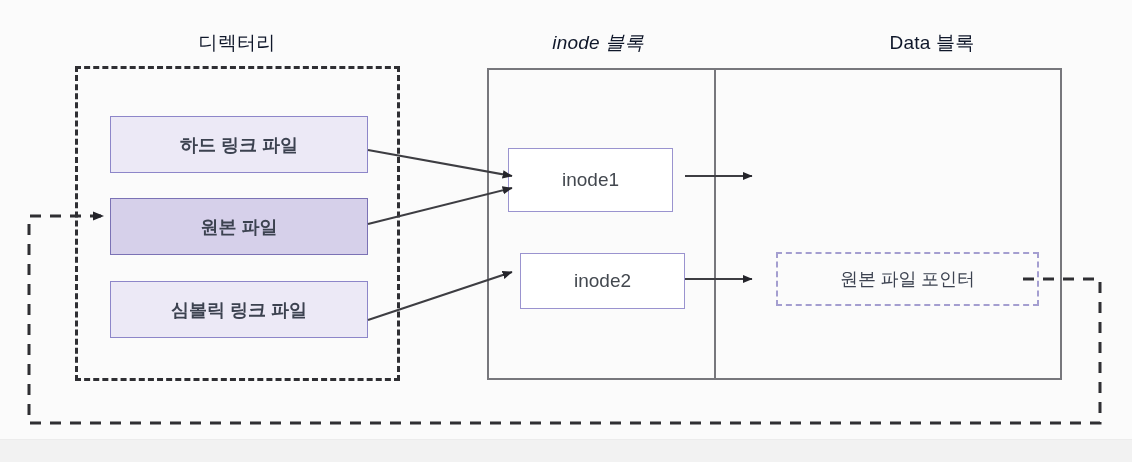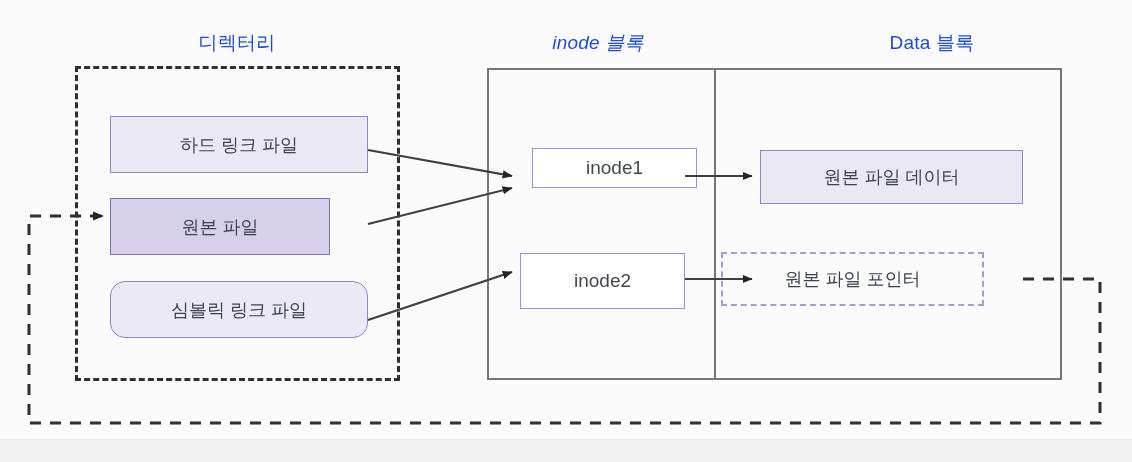--- a/index.html
+++ b/index.html
@@ -25,39 +25,40 @@
   }
   .svg-layer {
     position: absolute;
     left: 0; top: 0;
     width: 1132px;
     height: 462px;
     pointer-events: none;
   }
   .col-title {
     position: absolute;
-    color: #1d4ed8;
+    color: #0f172a;
     font-size: 19px;
     letter-spacing: .2px;
     white-space: nowrap;
     transform: translateX(-50%);
   }
   .node {
     position: absolute;
     box-sizing: border-box;
     display: flex;
     align-items: center;
     justify-content: center;
     font-size: 18px;
     color: #3c4250;
     white-space: nowrap;
   }
   .node.dir-box {
     background: #ece9f6;
     border: 1px solid #8d86c9;
+    font-weight: bold;
   }
   .node.dir-box.emphasis {
     background: #d6d0ea;
     border: 1px solid #7b72b5;
   }
   .node.inode-box {
     background: #ffffff;
     border: 1px solid #9a93cf;
     font-size: 19px;
     color: #43484f;
@@ -98,38 +99,35 @@
   <div class="col-title" style="left:888px; top:30px;margin-left:44px;">Data 블록</div>
 
   <div class="dir-dashed" style="left:75px; top:66px; width:325px; height:315px;"></div>
 
   <div class="container-rect" style="left:487px; top:68px; width:575px; height:312px;"></div>
   <div class="divider-line" style="left:714px; top:68px; height:312px;"></div>
 
   <div class="node dir-box" style="left:110px; top:116px; width:258px; height:57px;">
     <span>하드 링크 파일</span>
   </div>
-  <div class="node dir-box emphasis" style="left:110px; top:198px; width:220px; height:57px;">
+  <div class="node dir-box emphasis" style="left:110px; top:198px; width:258px; height:57px;">
     <span>원본 파일</span>
   </div>
-  <div class="node dir-box" style="left:110px; top:281px; width:258px; height:57px;border-radius:15px;">
+  <div class="node dir-box" style="left:110px; top:281px; width:258px; height:57px;">
     <span>심볼릭 링크 파일</span>
   </div>
 
-  <div class="node inode-box" style="left:532px; top:148px; width:165px; height:40px;">
+  <div class="node inode-box" style="left:508px; top:148px; width:165px; height:64px;">
     <span>inode1</span>
   </div>
   <div class="node inode-box" style="left:520px; top:253px; width:165px; height:56px;justify-content:center;">
     <span>inode2</span>
   </div>
 
-  <div class="node data-box" style="left:760px; top:150px; width:263px; height:54px;">
-    <span>원본 파일 데이터</span>
-  </div>
-  <div class="node ptr-box" style="left:721px; top:252px; width:263px; height:54px;">
+  <div class="node ptr-box" style="left:776px; top:252px; width:263px; height:54px;font-family:Liberation Serif, serif;">
     <span>원본 파일 포인터</span>
   </div>
 
   <svg class="svg-layer" viewBox="0 0 1132 462">
     <defs>
       <marker id="arrow-solid" markerWidth="11" markerHeight="11" refX="9.4" refY="4.2" orient="auto" markerUnits="userSpaceOnUse">
         <path d="M0,0 L10,4.2 L0,8.4 z" fill="#24242a"></path>
       </marker>
       <marker id="arrow-dashed" markerWidth="13" markerHeight="13" refX="10.5" refY="4.8" orient="auto" markerUnits="userSpaceOnUse">
         <path d="M0,0 L11.5,4.8 L0,9.6 z" fill="#24242a"></path>

